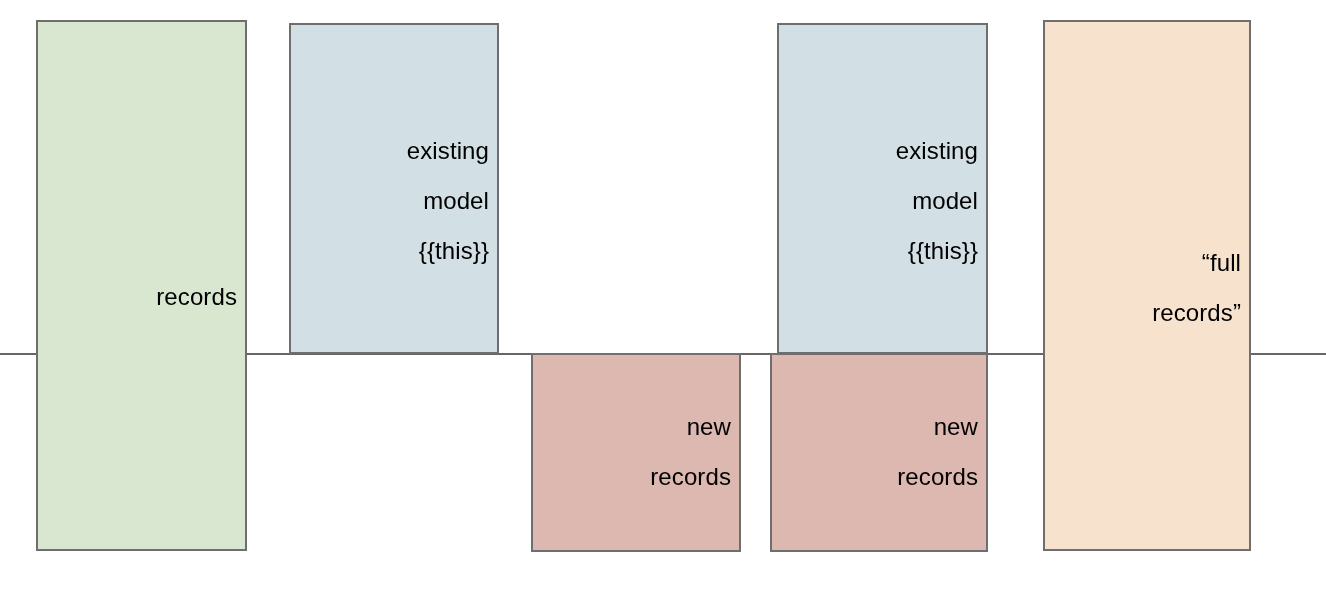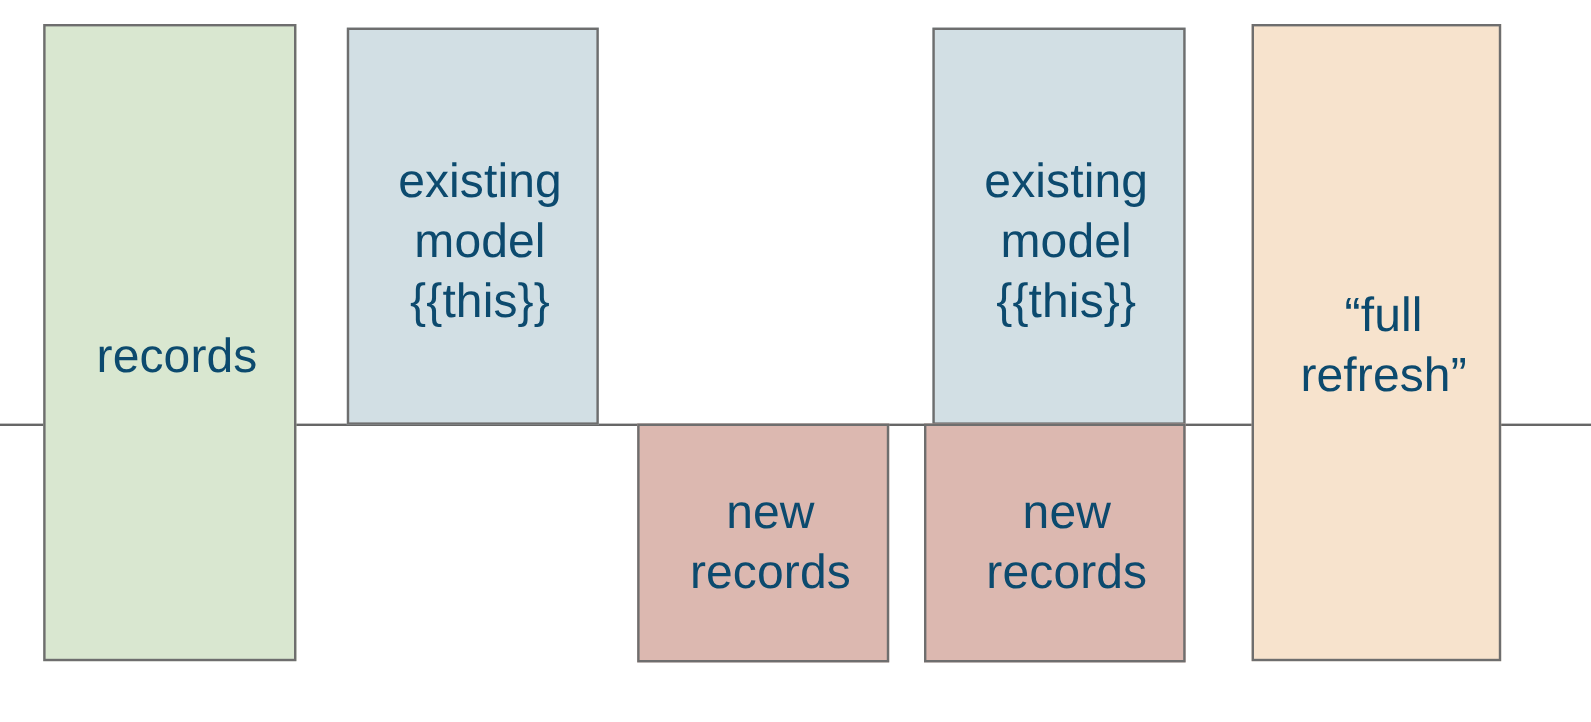--- a/index.html
+++ b/index.html
@@ -27,24 +27,24 @@
   .box {
     position: absolute;
     box-sizing: border-box;
     border: 2px solid #6e6e6e;
     display: block;
   }
   .box .label {
     position: absolute;
     left: 20px;
     right: 8px;
-    font-size: 40px;
+    font-size: 24px;
     line-height: 50px;
-    color: #0c4a6e;
-    text-align: center;
+    color: #000000;
+    text-align: right;
     white-space: pre-line;
     letter-spacing: 0.1px;
   }
   
   .box-source {
     left: 36px;
     top: 20px;
     width: 211px;
     height: 531px;
     background: #d9e7d0;
@@ -138,16 +138,16 @@
 {{this}}</div>
   </div>
 
   <div class="box box-new-2">
     <div class="label">new
 records</div>
   </div>
 
   <div class="box box-full-refresh">
     <div class="label">“full
-refresh”</div>
+records”</div>
   </div>
 
 </div>
 
 </body></html>

